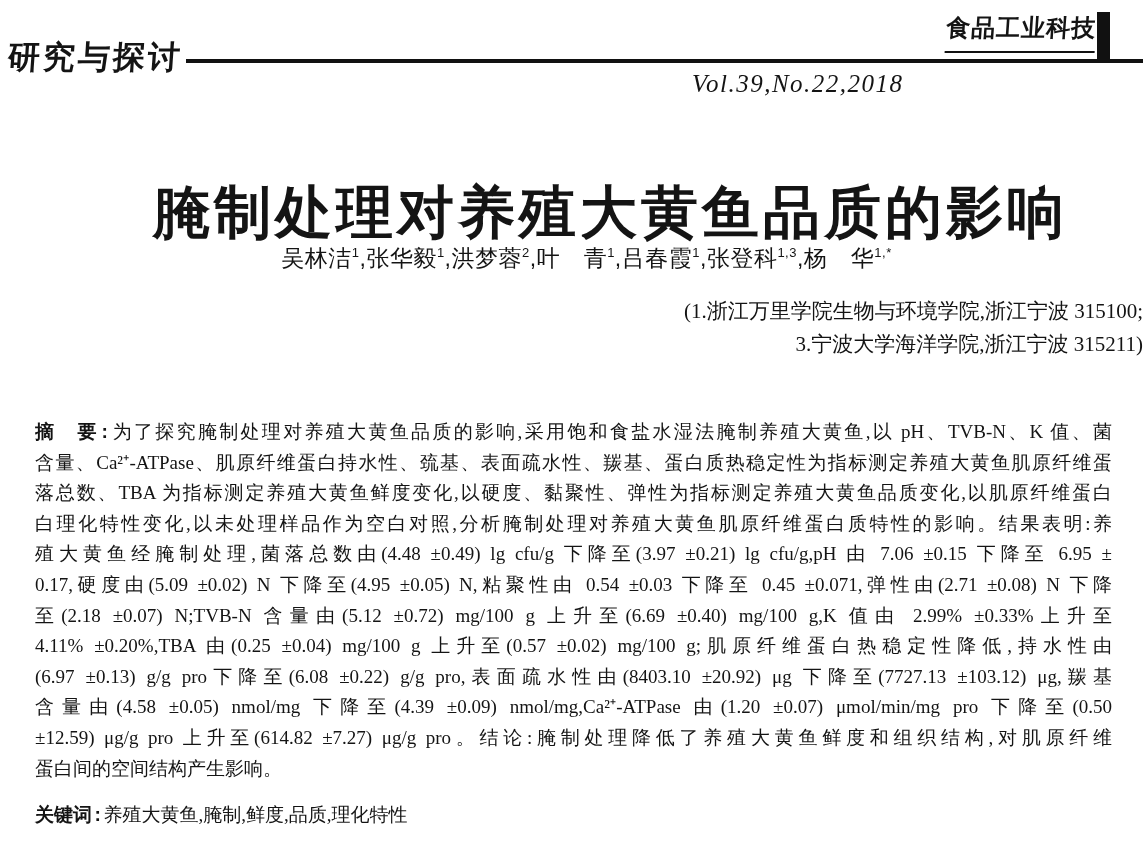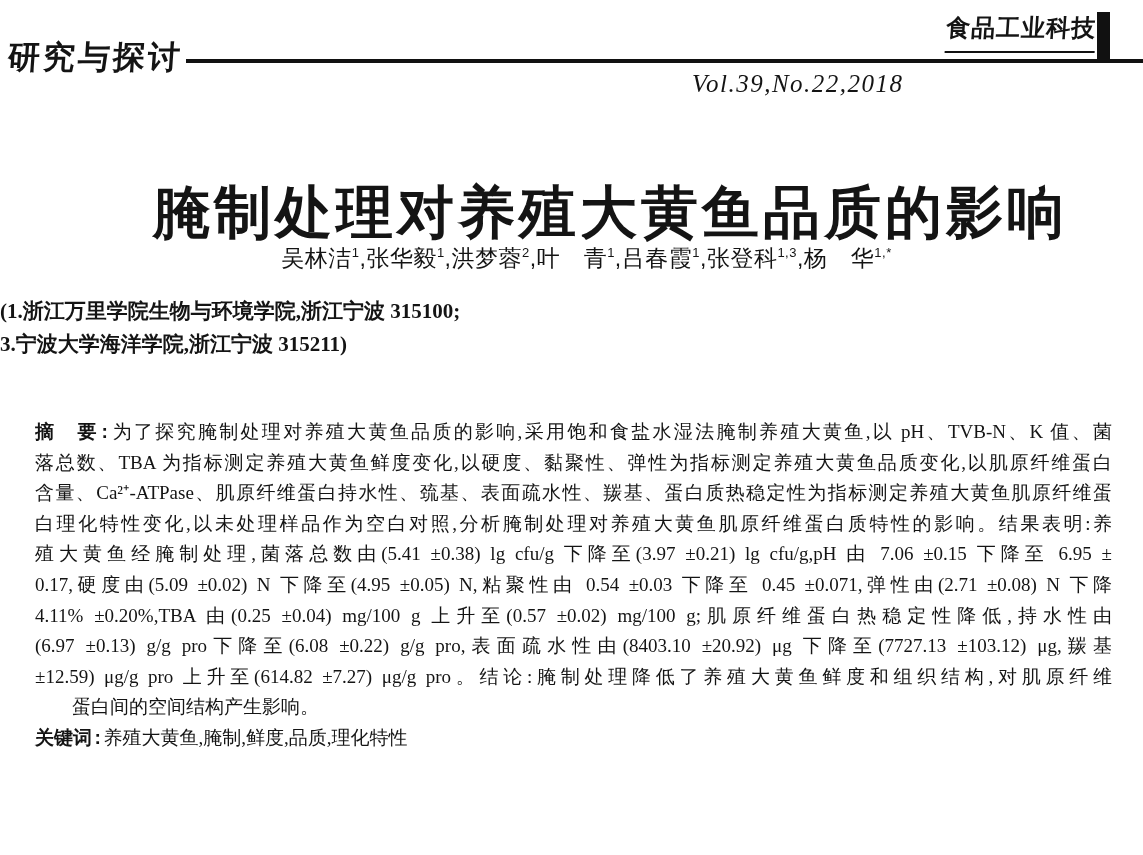--- a/index.html
+++ b/index.html
@@ -43,37 +43,37 @@
     letter-spacing:4px; font-family:Liberation Serif, serif;padding-left:39px;
   }
   .authors {
     position:absolute; left:0; top:243px; width:100%;
     text-align:center; font-family:"Liberation Sans", sans-serif;
     font-size:23px; letter-spacing:0.5px;padding-left:15px;
   }
   .authors sup { font-size:13px; }
   .affiliations {
     position:absolute; left:0; top:295px; width:100%;
-    text-align:left; font-size:21px; line-height:33px;font-weight:bold;
+    text-align:right; font-size:21px; line-height:33px;
   }
 
   
   .abstract {
     position:absolute; left:35px; top:417px; width:1077px;
     font-size:19px; line-height:30.6px;
   }
   .abs-line {
     text-align:justify; text-align-last:justify;
     height:30.6px; overflow:hidden;
   }
-  .abs-line.no-stretch { text-align-last:left;margin-left:37px; }
+  .abs-line.no-stretch { text-align-last:left; }
   .abs-label, .kw-label {
     font-family:Liberation Mono, monospace; font-weight:bold;
   }
-  .keywords-line { text-align:left; height:30.6px; }
+  .keywords-line { text-align:left; height:30.6px;margin-top:16px; }
 </style>
 </head>
 <body>
 
 <div class="page">
 
   <div class="column-name">研究与探讨</div>
   <div class="header-rule"></div>
   <div class="journal-name">食品工业科技</div>
   <div class="corner-bar"></div>
@@ -82,27 +82,29 @@
   <h1 class="article-title">腌制处理对养殖大黄鱼品质的影响</h1>
   <div class="authors"><span>吴林洁</span><sup>1</sup>,<span>张华毅</span><sup>1</sup>,<span>洪梦蓉</span><sup>2</sup>,<span>叶　青</span><sup>1</sup>,<span>吕春霞</span><sup>1</sup>,<span>张登科</span><sup>1,3</sup>,<span>杨　华</span><sup>1,*</sup></div>
   <div class="affiliations">
       <div>(1.浙江万里学院生物与环境学院,浙江宁波 315100;</div>
       <div>3.宁波大学海洋学院,浙江宁波 315211)</div>
     </div>
 
   <div class="abstract">
     <div>
         <div class="abs-line"><span class="abs-label">摘　要:</span>为了探究腌制处理对养殖大黄鱼品质的影响,采用饱和食盐水湿法腌制养殖大黄鱼,以 pH、TVB-N、K 值、菌</div>
+        <div class="abs-line">含量、Ca²⁺-ATPase、肌原纤维蛋白持水性、巯基、表面疏水性、羰基、蛋白质热稳定性为指标测定养殖大黄鱼肌原纤维蛋</div>
         <div class="abs-line">落总数、TBA 为指标测定养殖大黄鱼鲜度变化,以硬度、黏聚性、弹性为指标测定养殖大黄鱼品质变化,以肌原纤维蛋白</div>
-        <div class="abs-line">含量、Ca²⁺-ATPase、肌原纤维蛋白持水性、巯基、表面疏水性、羰基、蛋白质热稳定性为指标测定养殖大黄鱼肌原纤维蛋</div>
         <div class="abs-line">白理化特性变化,以未处理样品作为空白对照,分析腌制处理对养殖大黄鱼肌原纤维蛋白质特性的影响。结果表明:养</div>
-        <div class="abs-line">殖大黄鱼经腌制处理,菌落总数由(5.41 ±0.38) lg cfu/g 下降至(3.97 ±0.21) lg cfu/g,pH 由 7.06 ±0.15 下降至 6.95 ±</div>
+        <div class="abs-line">殖大黄鱼经腌制处理,菌落总数由(4.48 ±0.49) lg cfu/g 下降至(3.97 ±0.21) lg cfu/g,pH 由 7.06 ±0.15 下降至 6.95 ±</div>
         <div class="abs-line">0.17,硬度由(5.09 ±0.02) N 下降至(4.95 ±0.05) N,粘聚性由 0.54 ±0.03 下降至 0.45 ±0.071,弹性由(2.71 ±0.08) N 下降</div>
+        <div class="abs-line">至(2.18 ±0.07) N;TVB-N 含量由(5.12 ±0.72) mg/100 g 上升至(6.69 ±0.40) mg/100 g,K 值由 2.99% ±0.33%上升至</div>
         <div class="abs-line">4.11% ±0.20%,TBA 由(0.25 ±0.04) mg/100 g 上升至(0.57 ±0.02) mg/100 g;肌原纤维蛋白热稳定性降低,持水性由</div>
         <div class="abs-line">(6.97 ±0.13) g/g pro下降至(6.08 ±0.22) g/g pro,表面疏水性由(8403.10 ±20.92) μg 下降至(7727.13 ±103.12) μg,羰基</div>
+        <div class="abs-line">含量由(4.58 ±0.05) nmol/mg 下降至(4.39 ±0.09) nmol/mg,Ca²⁺-ATPase 由(1.20 ±0.07) μmol/min/mg pro 下降至(0.50</div>
         <div class="abs-line">±12.59) μg/g pro 上升至(614.82 ±7.27) μg/g pro。结论:腌制处理降低了养殖大黄鱼鲜度和组织结构,对肌原纤维</div>
         <div class="abs-line no-stretch">蛋白间的空间结构产生影响。</div>
       </div>
     <div class="keywords-line">
       <span class="kw-label">关键词:</span><span>养殖大黄鱼,腌制,鲜度,品质,理化特性</span>
     </div>
   </div>
 
 </div>
 

